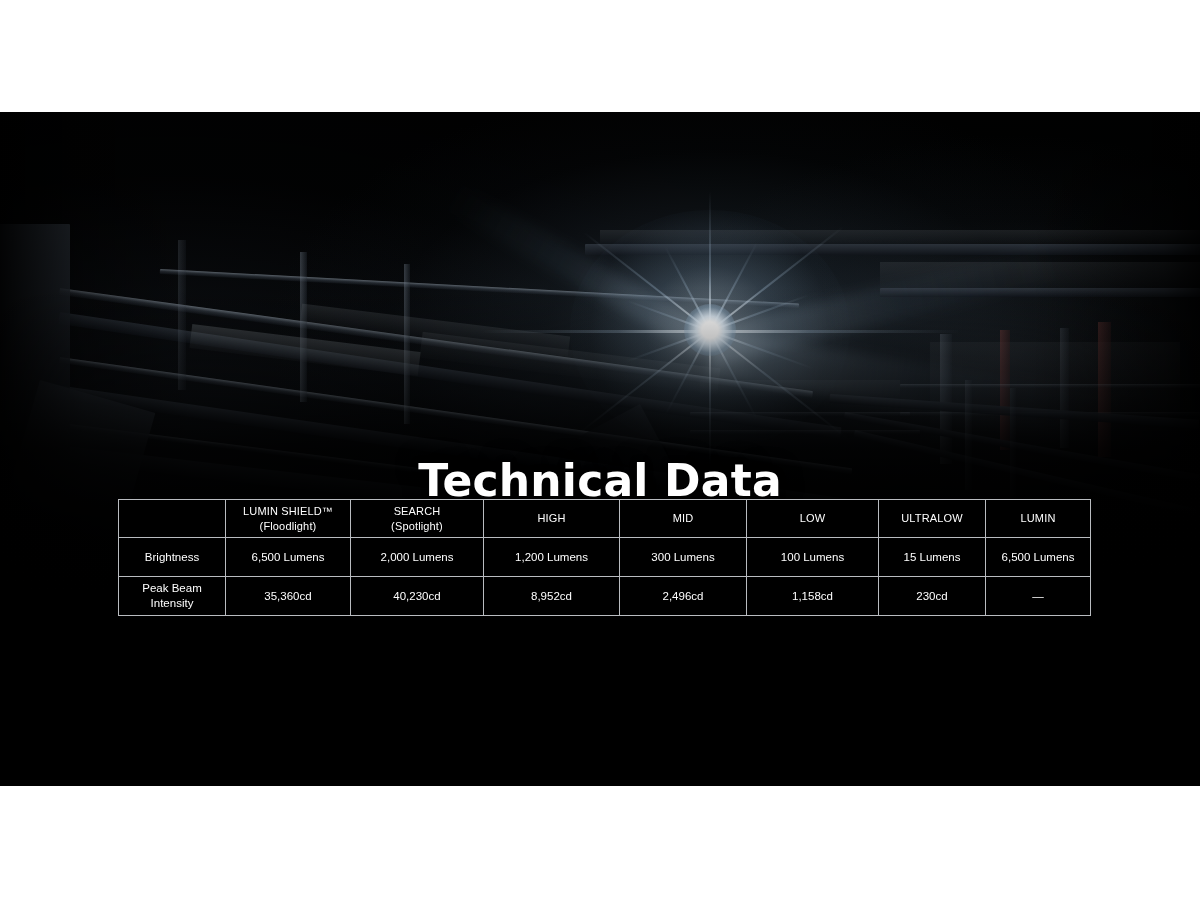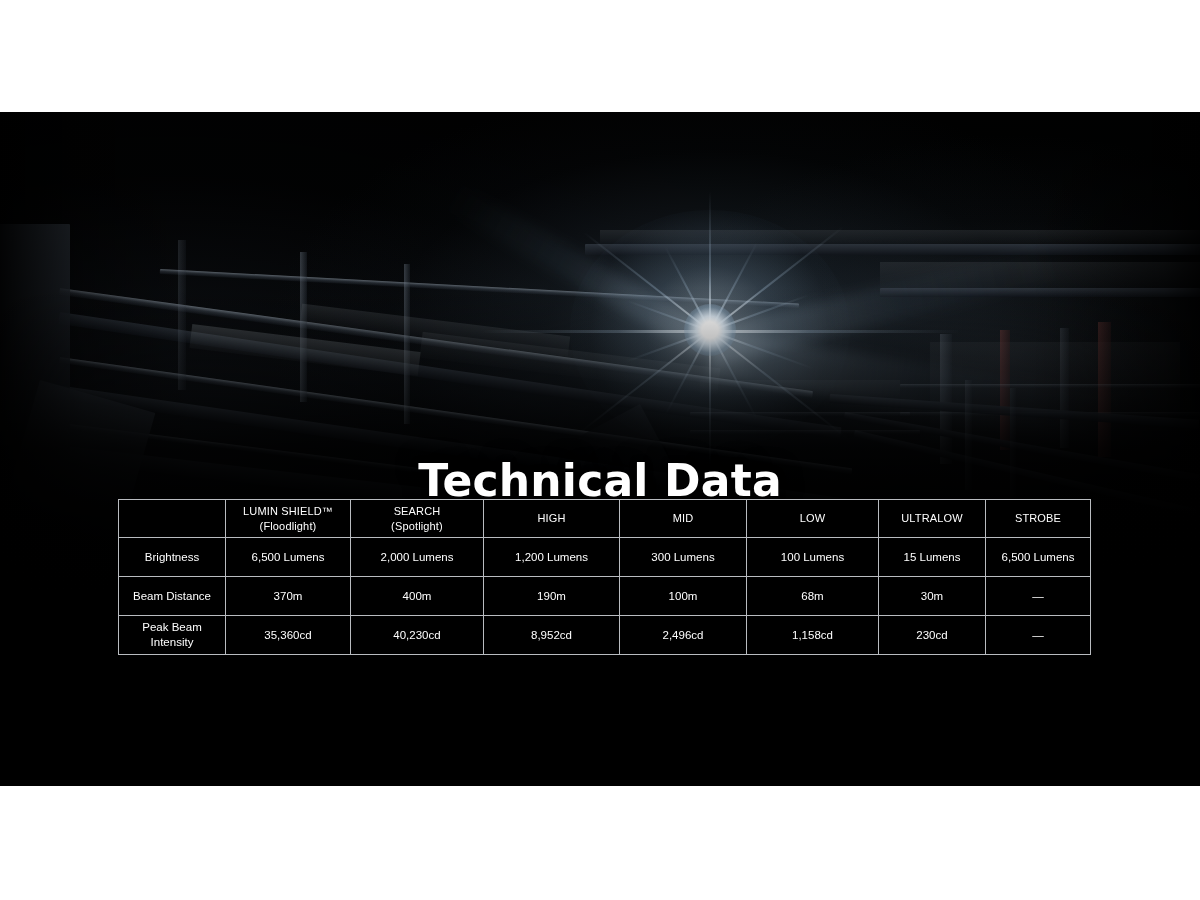--- a/index.html
+++ b/index.html
@@ -332,48 +332,38 @@
             <th>
               <span class="sub">MID</span>
             </th>
             <th>
               <span class="sub">LOW</span>
             </th>
             <th>
               <span class="sub">ULTRALOW</span>
             </th>
             <th>
-              <span class="sub">STROBE</span>
+              <span class="sub">LUMIN</span>
             </th>
           </tr>
         </thead>
         <tbody>
 
           <tr>
             <td class="rowlabel">Brightness</td>
             <td>6,500 Lumens</td>
             <td>2,000 Lumens</td>
             <td>1,200 Lumens</td>
             <td>300 Lumens</td>
             <td>100 Lumens</td>
             <td>15 Lumens</td>
             <td>6,500 Lumens</td>
           </tr>
 
 
-          <tr>
-            <td class="rowlabel">Beam Distance</td>
-            <td>370m</td>
-            <td>400m</td>
-            <td>190m</td>
-            <td>100m</td>
-            <td>68m</td>
-            <td>30m</td>
-            <td>—</td>
-          </tr>
 
           <tr class="tall">
             <td class="rowlabel">
               <span class="sub">Peak Beam</span>
               <span class="sub">Intensity</span>
             </td>
             <td>35,360cd</td>
             <td>40,230cd</td>
             <td>8,952cd</td>
             <td>2,496cd</td>

